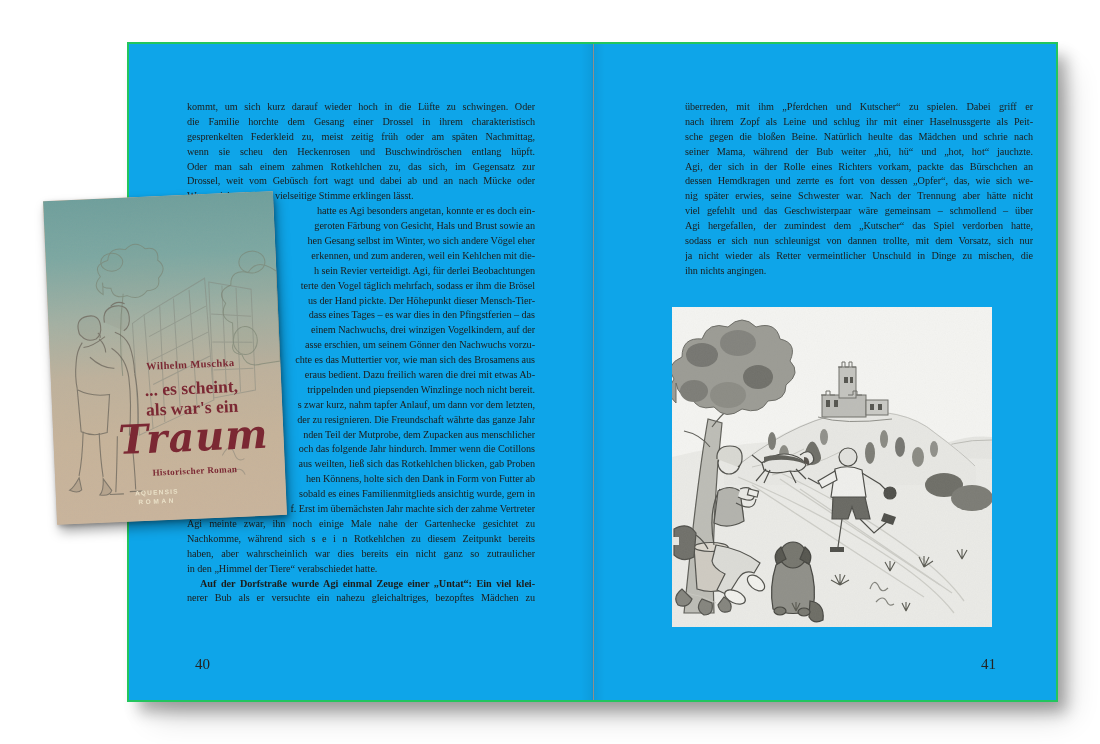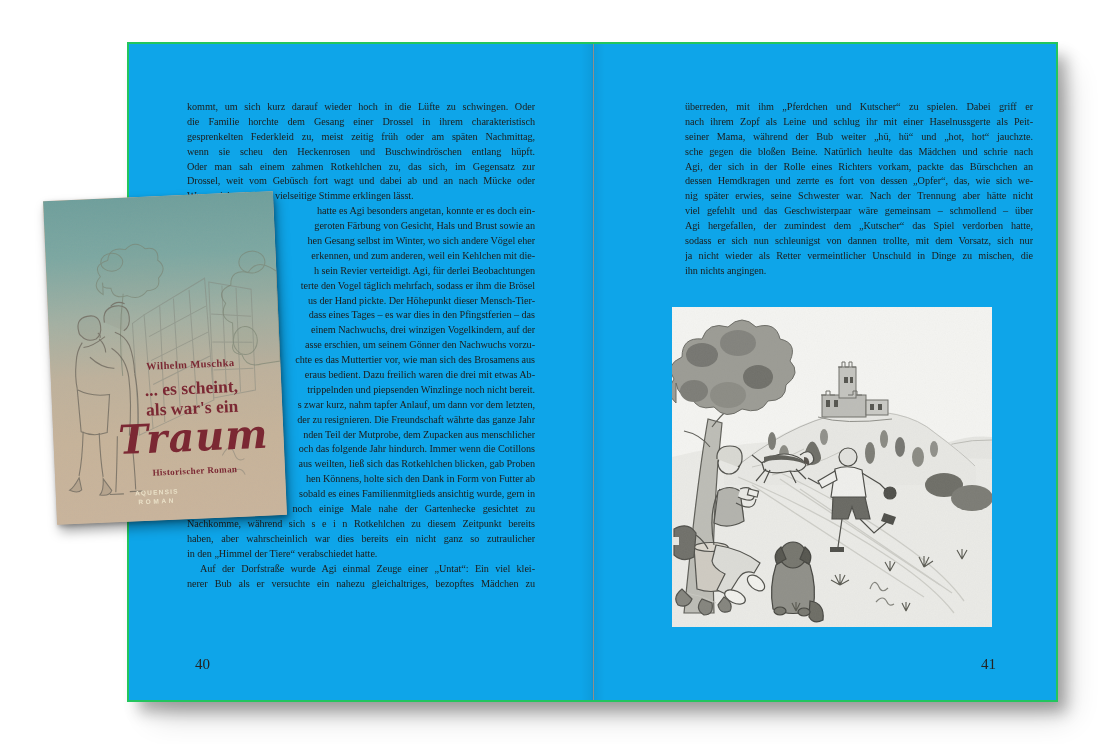--- a/index.html
+++ b/index.html
@@ -20,21 +20,21 @@
   .seam-line{position:absolute;left:464px;top:0;width:1px;height:100%;background:#8f8f8d;}
   
   .textcol{
     position:absolute;top:56px;width:348px;color:#1d1c1a;
     font-size:10.2px;line-height:14.9px;letter-spacing:-0.05px;
   }
   .textcol.leftcol{left:58px;}
   .textcol.rightcol{left:556px;}
   .line{height:14.9px;overflow:hidden;}
   .line.full{text-align:justify;text-align-last:justify;}
-  .line.indent{text-align:justify;text-align-last:justify;padding-left:13px;}
+  .line.indent{text-align:justify;text-align-last:justify;padding-left:13px;font-weight:bold;}
   .line.end{text-align:left;}
   .line.frag{text-align:right;}
   .pagenum{position:absolute;top:612px;font-size:15px;color:#242422;}
   .pagenum.pl{left:66px;}
   .pagenum.pr{left:852px;}
   
   .illustration{position:absolute;left:543px;top:263px;width:320px;height:320px;}
   .illustration svg{display:block;}
   
   .cover{
@@ -86,34 +86,35 @@
       <div class="line frag">chte es das Muttertier vor, wie man sich des Brosamens aus</div>
       <div class="line frag">eraus bedient. Dazu freilich waren die drei mit etwas Ab-</div>
       <div class="line frag">trippelnden und piepsenden Winzlinge noch nicht bereit.</div>
       <div class="line frag">s zwar kurz, nahm tapfer Anlauf, um dann vor dem letzten,</div>
       <div class="line frag">der zu resignieren. Die Freundschaft währte das ganze Jahr</div>
       <div class="line frag">nden Teil der Mutprobe, dem Zupacken aus menschlicher</div>
       <div class="line frag">och das folgende Jahr hindurch. Immer wenn die Cotillons</div>
       <div class="line frag">aus weilten, ließ sich das Rotkehlchen blicken, gab Proben</div>
       <div class="line frag">hen Könnens, holte sich den Dank in Form von Futter ab</div>
       <div class="line frag">sobald es eines Familienmitglieds ansichtig wurde, gern in</div>
+      <div class="line frag">f. Erst im übernächsten Jahr machte sich der zahme Vertreter</div>
       <div class="line full">Agi meinte zwar, ihn noch einige Male nahe der Gartenhecke gesichtet zu</div>
       <div class="line full">Nachkomme, während sich s e i n Rotkehlchen zu diesem Zeitpunkt bereits</div>
       <div class="line full">haben, aber wahrscheinlich war dies bereits ein nicht ganz so zutraulicher</div>
       <div class="line end">in den „Himmel der Tiere“ verabschiedet hatte.</div>
       <div class="line indent">Auf der Dorfstraße wurde Agi einmal Zeuge einer „Untat“: Ein viel klei-</div>
       <div class="line full">nerer Bub als er versuchte ein nahezu gleichaltriges, bezopftes Mädchen zu</div>
     </div>
   <div class="pagenum pl">40</div>
 
   <div class="textcol rightcol">
       <div class="line full">überreden, mit ihm „Pferdchen und Kutscher“ zu spielen. Dabei griff er</div>
       <div class="line full">nach ihrem Zopf als Leine und schlug ihr mit einer Haselnussgerte als Peit-</div>
+      <div class="line full">sche gegen die bloßen Beine. Natürlich heulte das Mädchen und schrie nach</div>
       <div class="line full">seiner Mama, während der Bub weiter „hü, hü“ und „hot, hot“ jauchzte.</div>
-      <div class="line full">sche gegen die bloßen Beine. Natürlich heulte das Mädchen und schrie nach</div>
       <div class="line full">Agi, der sich in der Rolle eines Richters vorkam, packte das Bürschchen an</div>
       <div class="line full">dessen Hemdkragen und zerrte es fort von dessen „Opfer“, das, wie sich we-</div>
       <div class="line full">nig später erwies, seine Schwester war. Nach der Trennung aber hätte nicht</div>
       <div class="line full">viel gefehlt und das Geschwisterpaar wäre gemeinsam – schmollend – über</div>
       <div class="line full">Agi hergefallen, der zumindest dem „Kutscher“ das Spiel verdorben hatte,</div>
       <div class="line full">sodass er sich nun schleunigst von dannen trollte, mit dem Vorsatz, sich nur</div>
       <div class="line full">ja nicht wieder als Retter vermeintlicher Unschuld in Dinge zu mischen, die</div>
       <div class="line end">ihn nichts angingen.</div>
     </div>
   <div class="pagenum pr">41</div>

